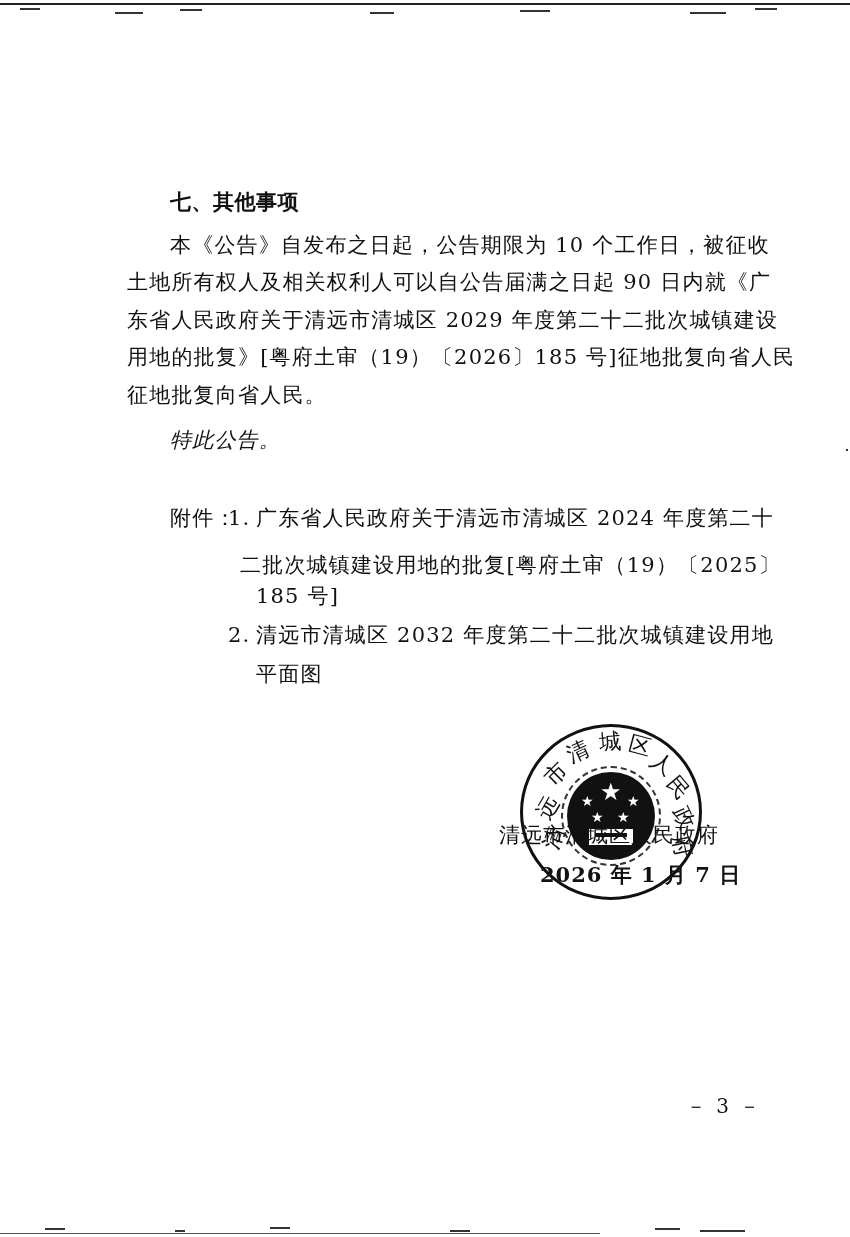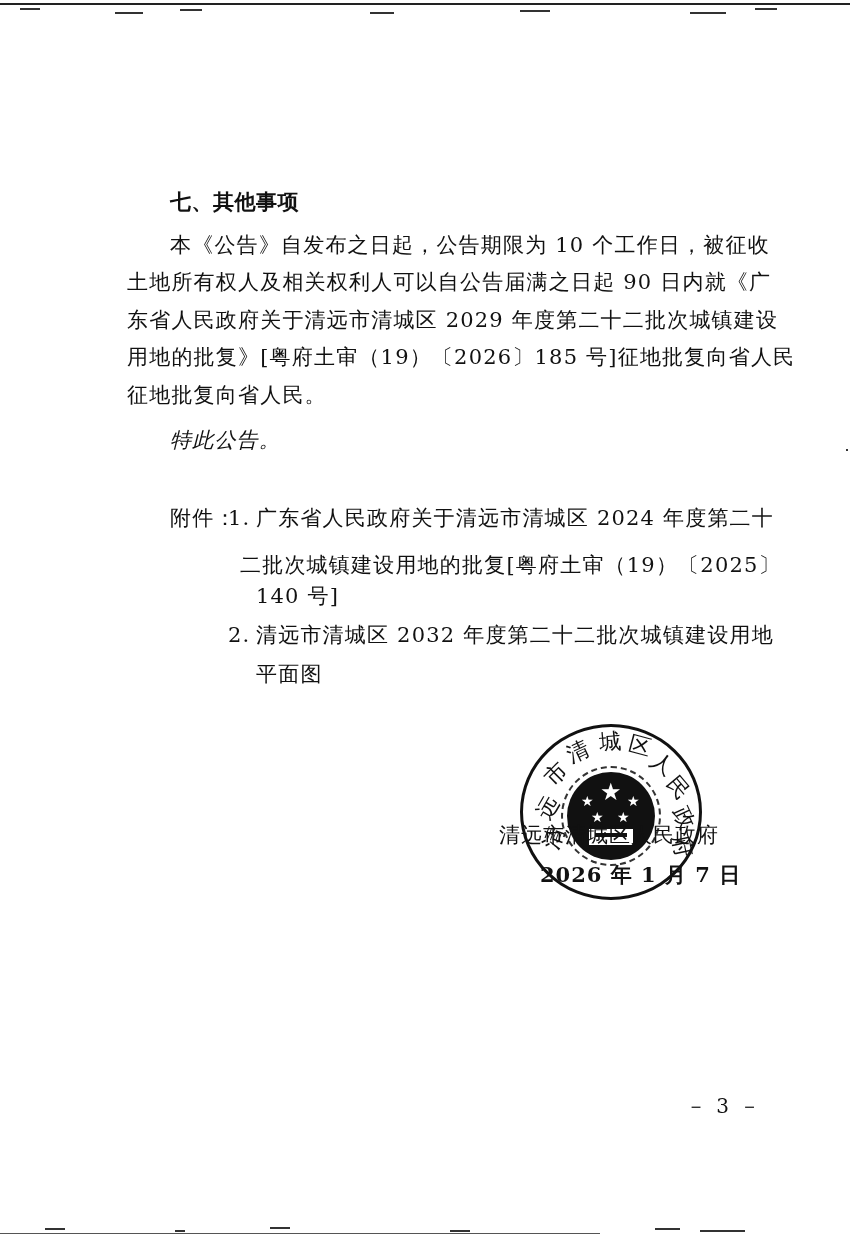--- a/index.html
+++ b/index.html
@@ -77,21 +77,21 @@
 </div>
 
 <div class="line-text" style="left:170px;top:428px;font-style:italic;">特此公告。</div>
 <div class="dot"></div>
 
 <div>
   <div class="line-text" style="left:170px;top:506px;">附件：</div>
   <div class="line-text" style="left:228px;top:506px;">1.</div>
   <div class="line-text" style="left:256px;top:506px;">广东省人民政府关于清远市清城区 2024 年度第二十</div>
   <div class="line-text" style="left:240px;top:545px;margin-top:8px;">二批次城镇建设用地的批复[粤府土审（19）〔2025〕</div>
-  <div class="line-text" style="left:256px;top:584px;">140 号]</div>
+  <div class="line-text" style="left:256px;top:584px;">185 号]</div>
   <div class="line-text" style="left:228px;top:623px;">2.</div>
   <div class="line-text" style="left:256px;top:623px;">清远市清城区 2032 年度第二十二批次城镇建设用地</div>
   <div class="line-text" style="left:256px;top:662px;">平面图</div>
 </div>
 
 <div class="seal">
   <span class="seal-arc" style="left:20px;top:100px;transform:rotate(-70deg);">清</span>
   <span class="seal-arc" style="left:14px;top:70px;transform:rotate(-60deg);">远</span>
   <span class="seal-arc" style="left:22px;top:36px;transform:rotate(-45deg);">市</span>
   <span class="seal-arc" style="left:44px;top:14px;transform:rotate(-25deg);">清</span>

